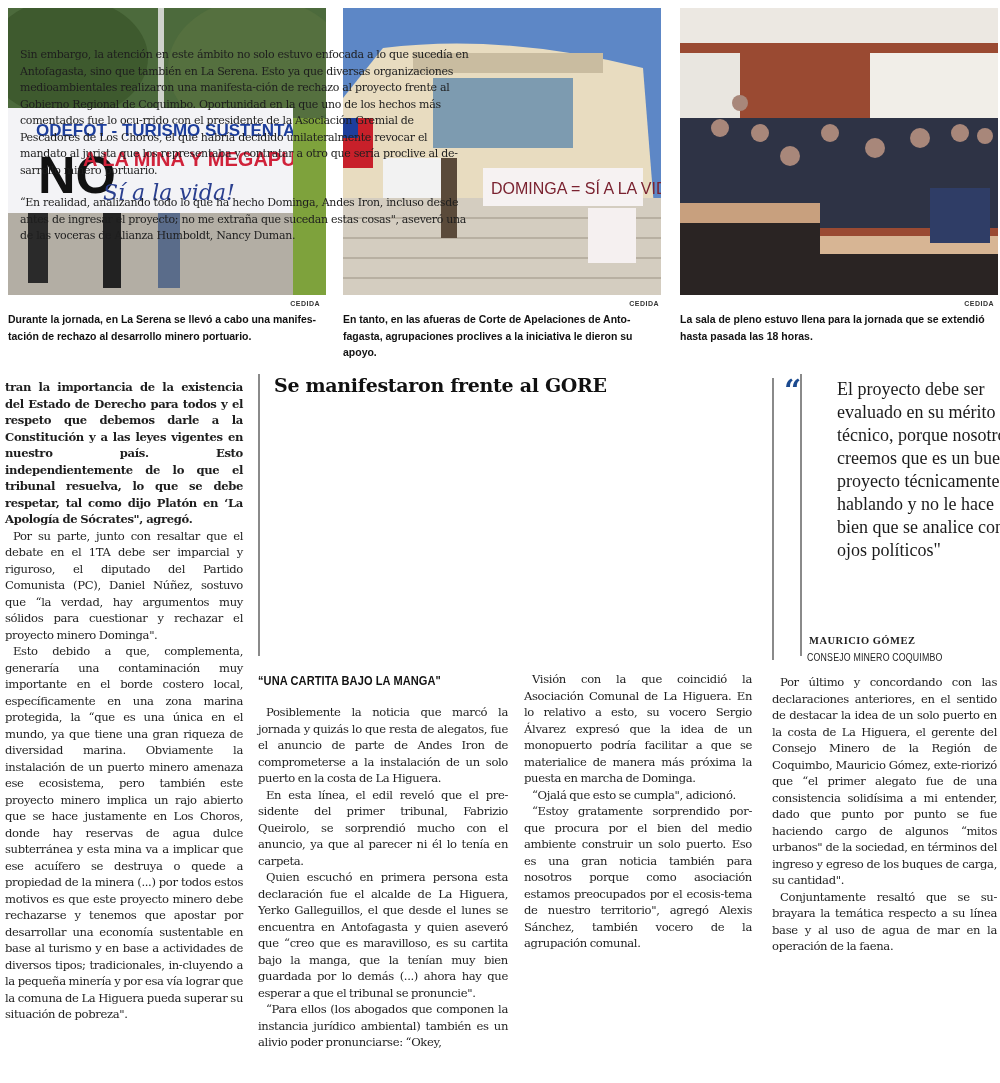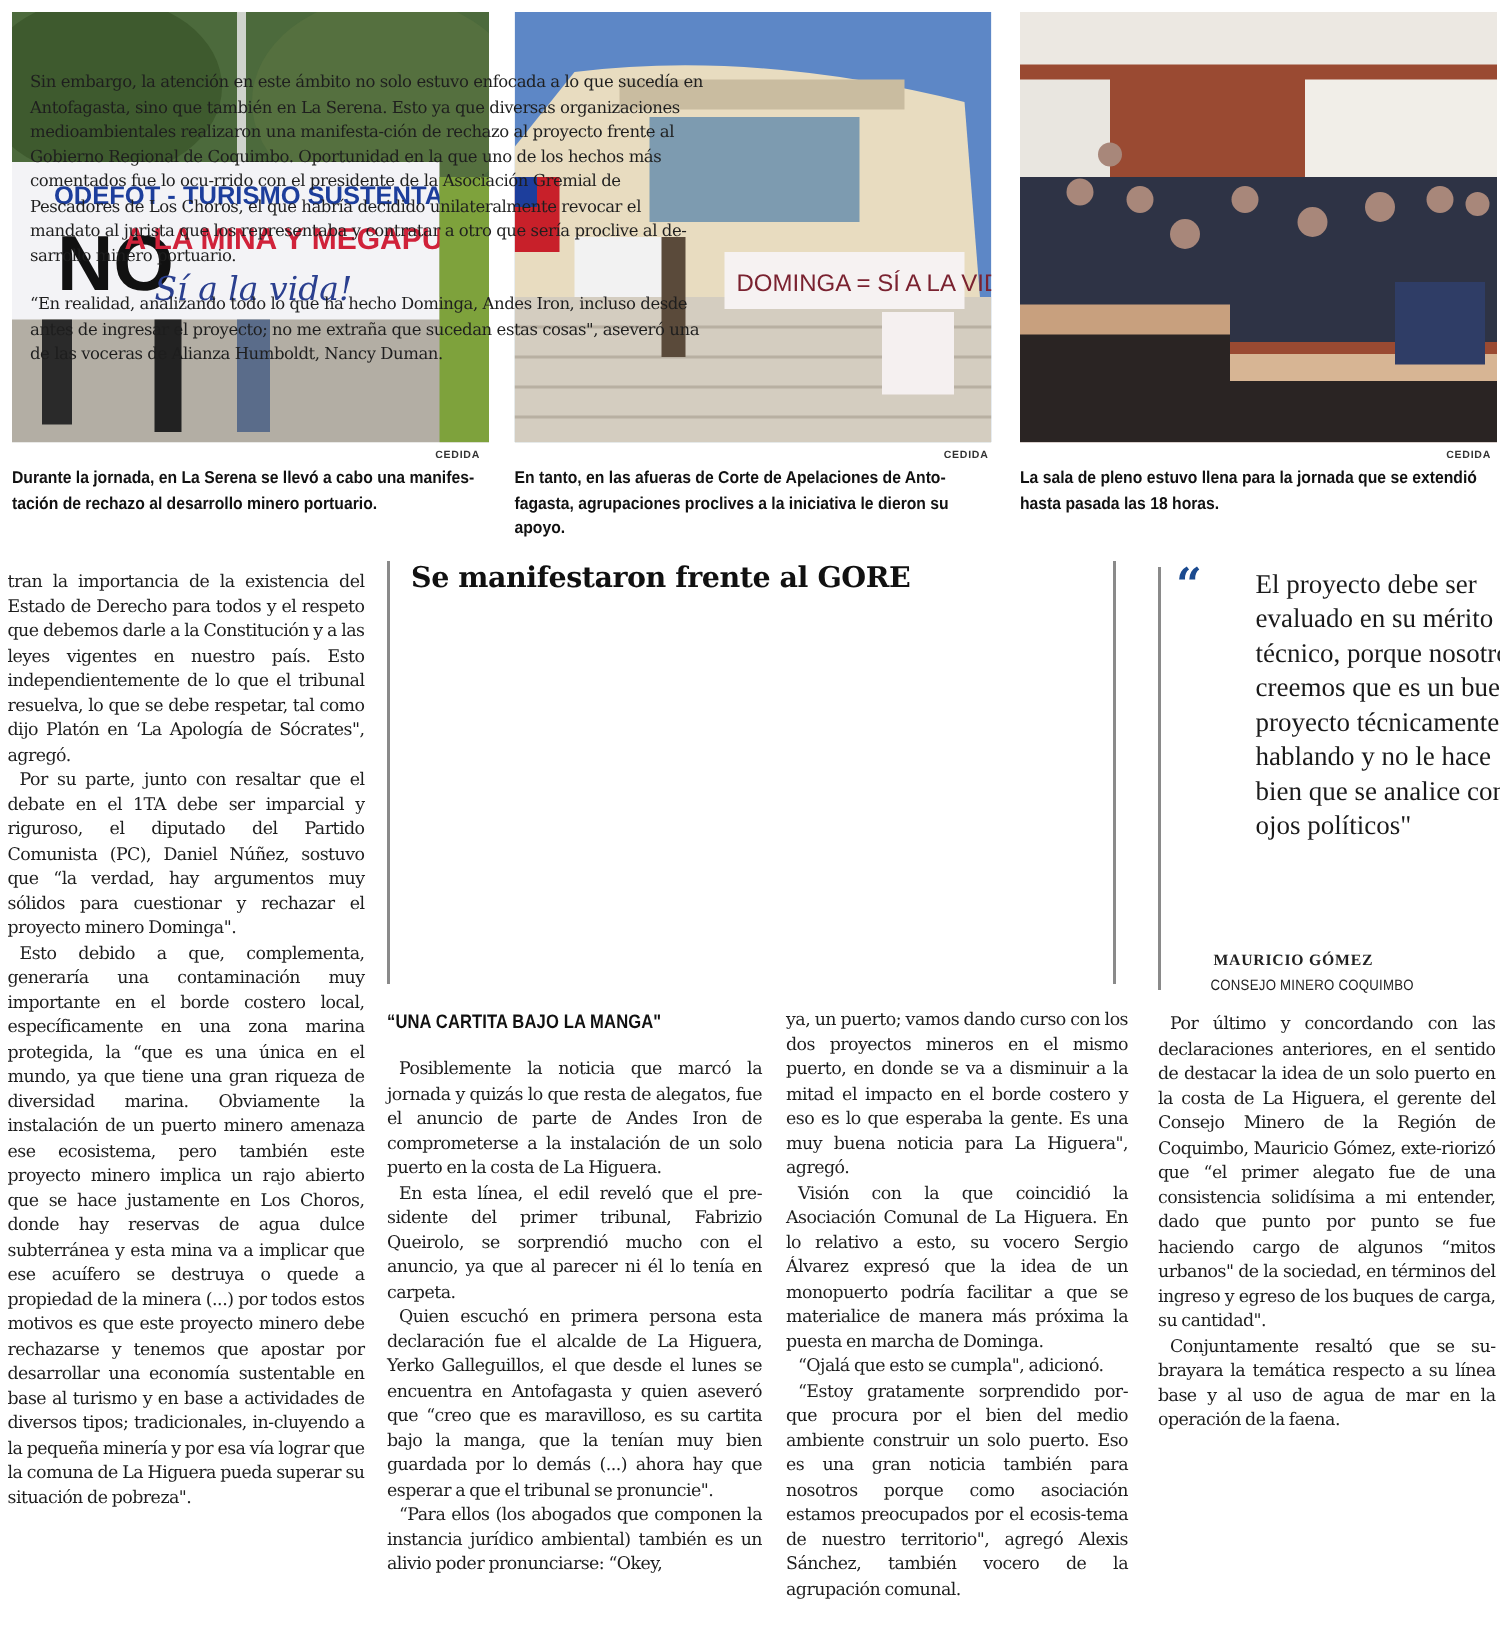--- a/index.html
+++ b/index.html
@@ -10,25 +10,25 @@
   .photo svg { display: block; width: 100%; height: 100%; }
   #photo1 { left: 8px; width: 318px; }
   #photo2 { left: 343px; width: 318px; }
   #photo3 { left: 680px; width: 318px; }
 
   .credit { position: absolute; top: 300px; font-family: "Liberation Sans", sans-serif; font-weight: bold; font-size: 7px; letter-spacing: 0.5px; color: #333; text-align: right; }
   .caption { position: absolute; top: 311px; font-family: "Liberation Sans", sans-serif; font-weight: bold; font-size: 11.4px; line-height: 16.5px; color: #111; transform-origin: 0 0; transform: scaleX(0.92); }
 
   .col { position: absolute; font-family: "DejaVu Serif", serif; font-size: 11.6px; line-height: 16.5px; color: #1e1e1e; text-align: justify; letter-spacing: -0.35px; word-spacing: -0.5px; }
   .col p { text-indent: 8px; hyphens: manual; }
-  .col p.noindent { text-indent: 0; }
+  .col p.noindent { text-indent: 0; font-weight: bold; }
 
   #col1 { left: 5px; top: 379px; width: 238px; }
 
-  #boxed { position: absolute; left: 258px; top: 374px; width: 486px; height: 282px; border-left: 2px solid #8a8a8a; border-right: 2px solid #8a8a8a; }
+  #boxed { position: absolute; left: 258px; top: 374px; width: 544px; height: 282px; border-left: 2px solid #8a8a8a; border-right: 2px solid #8a8a8a; }
   #box-title { position: absolute; left: 14px; top: 0px; font-family: "DejaVu Serif", serif; font-weight: bold; font-size: 19px; color: #111; letter-spacing: -0.3px; }
   #box-body { left: 20px; top: 47px; width: 455px; font-size: 11px; line-height: 16.5px; text-align: left; letter-spacing: -0.3px; word-spacing: 0; }
   #box-body p { text-indent: 0; }
   #box-body p.tail { margin-top: 16px; }
 
   #subhead { position: absolute; left: 258px; top: 673px; font-family: "Liberation Sans", sans-serif; font-weight: bold; font-size: 13px; color: #111; letter-spacing: 0.1px; transform: scaleX(0.85); transform-origin: 0 0; }
 
   #col2 { left: 258px; top: 704px; width: 250px; }
   #col3 { left: 524px; top: 671px; width: 228px; }
   #col4 { left: 772px; top: 674px; width: 225px; }
@@ -134,21 +134,20 @@
 <div id="subhead">“UNA CARTITA BAJO LA MANGA"</div>
 
 <div class="col" id="col2">
   <p>Posiblemente la noticia que marcó la jornada y quizás lo que resta de alegatos, fue el anuncio de parte de Andes Iron de comprometerse a la instalación de un solo puerto en la costa de La Higuera.</p>
   <p>En esta línea, el edil reveló que el pre-sidente del primer tribunal, Fabrizio Queirolo, se sorprendió mucho con el anuncio, ya que al parecer ni él lo tenía en carpeta.</p>
   <p>Quien escuchó en primera persona esta declaración fue el alcalde de La Higuera, Yerko Galleguillos, el que desde el lunes se encuentra en Antofagasta y quien aseveró que “creo que es maravilloso, es su cartita bajo la manga, que la tenían muy bien guardada por lo demás (...) ahora hay que esperar a que el tribunal se pronuncie".</p>
   <p>“Para ellos (los abogados que componen la instancia jurídico ambiental) también es un alivio poder pronunciarse: “Okey,</p>
 </div>
 
 <div class="col" id="col3">
-  <p class="noindent">ya, un puerto; vamos dando curso con los dos proyectos mineros en el mismo puerto, en donde se va a disminuir a la mitad el impacto en el borde costero y eso es lo que esperaba la gente. Es una muy buena noticia para La Higuera", agregó.</p>
   <p>Visión con la que coincidió la Asociación Comunal de La Higuera. En lo relativo a esto, su vocero Sergio Álvarez expresó que la idea de un monopuerto podría facilitar a que se materialice de manera más próxima la puesta en marcha de Dominga.</p>
   <p>“Ojalá que esto se cumpla", adicionó.</p>
   <p>“Estoy gratamente sorprendido por-que procura por el bien del medio ambiente construir un solo puerto. Eso es una gran noticia también para nosotros porque como asociación estamos preocupados por el ecosis-tema de nuestro territorio", agregó Alexis Sánchez, también vocero de la agrupación comunal.</p>
 </div>
 
 <div id="pullquote">
   <div id="pq-mark">“</div>
   <div id="pq-text">El proyecto debe ser evaluado en su mérito técnico, porque nosotros creemos que es un buen proyecto técnicamente hablando y no le hace bien que se analice con ojos políticos"</div>
   <div id="pq-name">MAURICIO GÓMEZ</div>
   <div id="pq-org">CONSEJO MINERO COQUIMBO</div>

